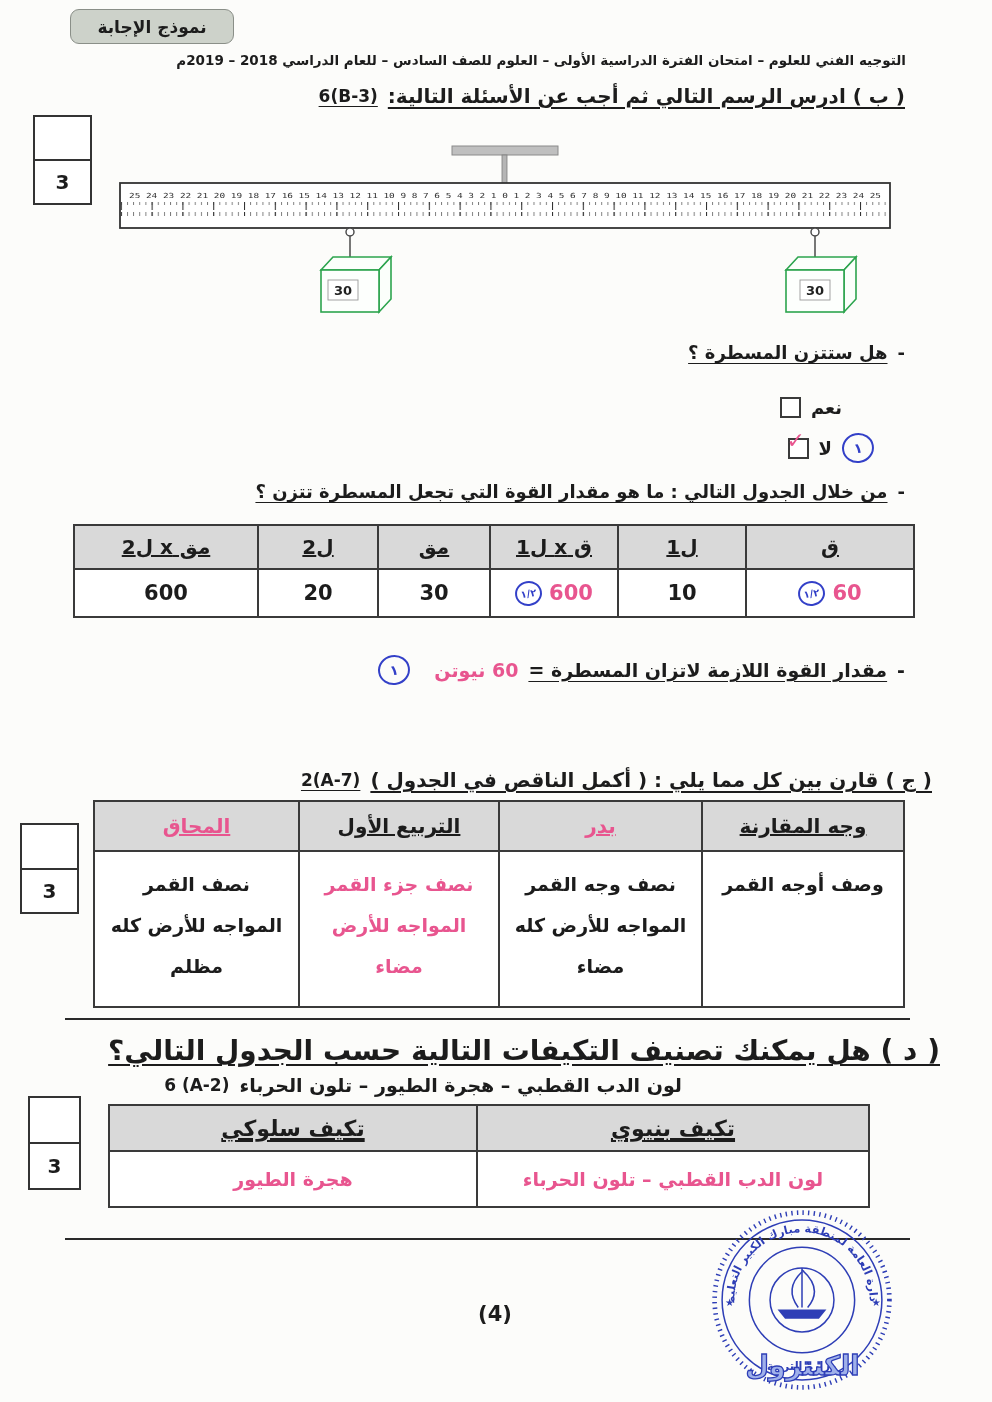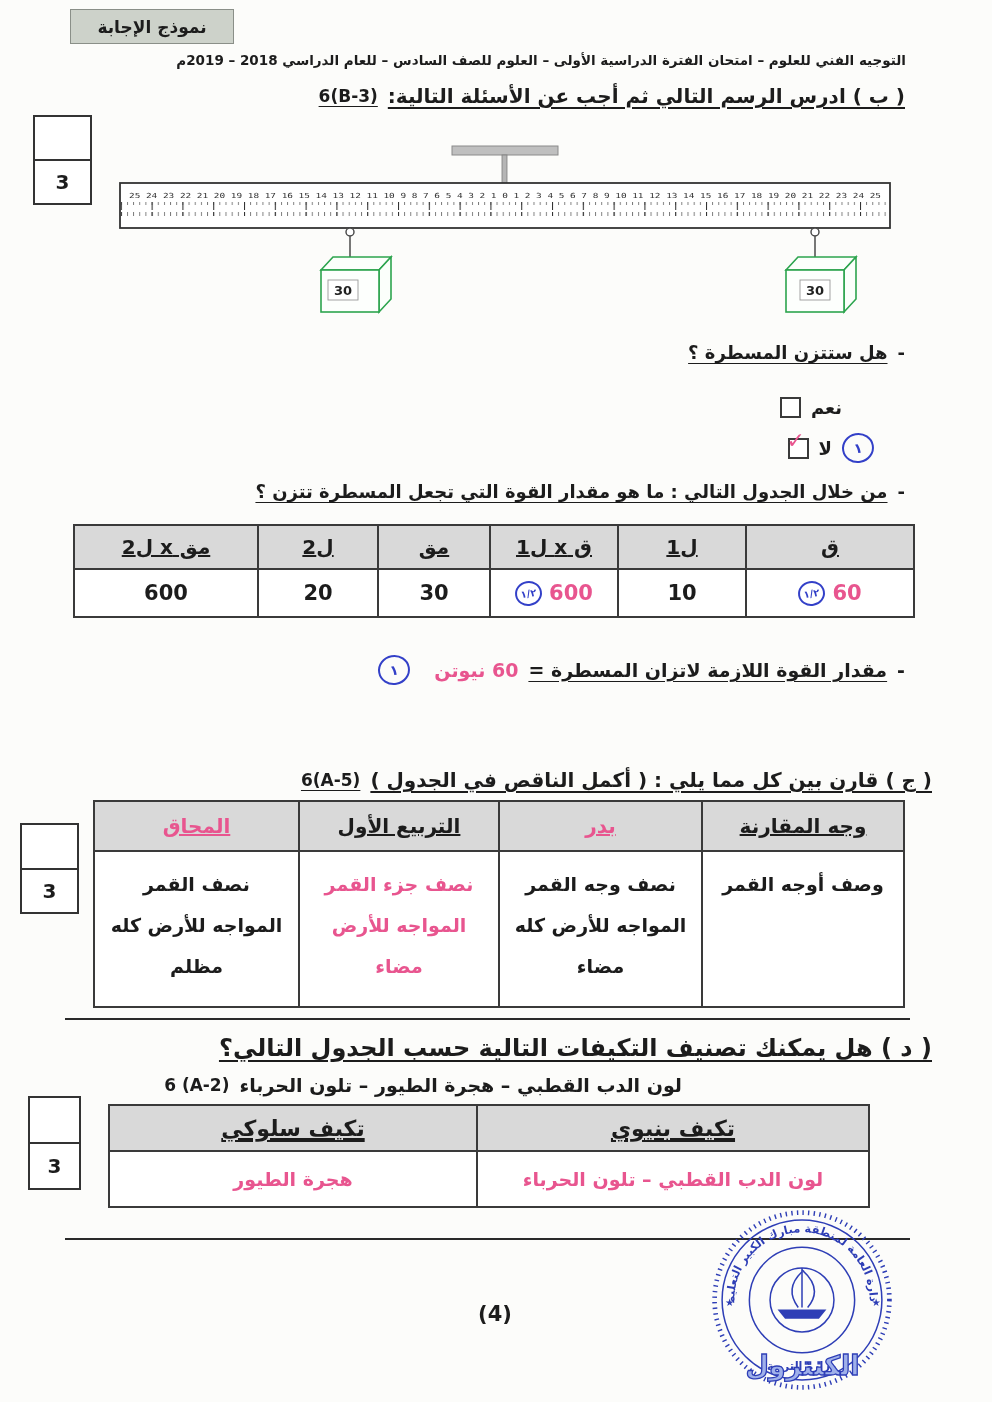--- a/index.html
+++ b/index.html
@@ -45,21 +45,21 @@
     font-size:17px;font-weight:bold;
   }
   .control-text{
     text-align:center;font-size:27px;font-weight:bold;letter-spacing:1px;
     color:#9fb0ea;-webkit-text-stroke:1.3px #2e3eb6;
   }
 </style>
 </head>
 <body>
 
-<div class="abs answer-model" style="left:70px;top:9px;width:162px;height:33px;">نموذج الإجابة</div>
+<div class="abs answer-model" style="left:70px;top:9px;width:162px;height:33px;border-radius:9px;">نموذج الإجابة</div>
 
 <div class="abs b" style="left:116px;top:52px;width:790px;font-size:13.5px;">التوجيه الفني للعلوم – امتحان الفترة الدراسية الأولى – العلوم للصف السادس – للعام الدراسي 2018 – 2019م</div>
 
 <div class="abs qline" style="top:84px;right:87px;font-size:20px;">
   <span class="u">( ب ) ادرس الرسم التالي ثم أجب عن الأسئلة التالية:</span>
   <span class="u codespan" dir="ltr">6(B-3)</span>
 </div>
 
 <div class="abs scorebox" style="left:33px;top:115px;width:55px;height:86px;">
   <div class="cell"></div>
@@ -173,21 +173,21 @@
 
 <div class="abs qline" style="top:655px;right:87px;font-size:19px;">
   <span class="dash">-</span>
   <span class="u">مقدار القوة اللازمة لاتزان المسطرة = </span>
   <span class="pink">60 نيوتن</span>
   <span class="mark" style="margin-right:14px;">١</span>
 </div>
 
 <div class="abs qline" style="top:768px;right:60px;font-size:20px;">
   <span class="u">( ج ) قارن بين كل مما يلي : ( أكمل الناقص في الجدول ) </span>
-  <span class="u codespan" dir="ltr">6(A-5)</span>
+  <span class="u codespan" dir="ltr">2(A-7)</span>
 </div>
 
 <div class="abs scorebox" style="left:20px;top:823px;width:55px;height:87px;">
   <div class="cell"></div>
   <div class="cell">3</div>
 </div>
 
 <table class="abs t2" style="right:87px;top:800px;">
   <colgroup>
     <col style="width:202px">
@@ -206,21 +206,21 @@
     <td>وصف أوجه القمر</td>
     <td>نصف وجه القمر المواجه للأرض كله مضاء</td>
     <td class="pink">نصف جزء القمر المواجه للأرض مضاء</td>
     <td>نصف القمر المواجه للأرض كله مظلم</td>
   </tr>
 </tbody>
   </table>
 
 <div class="abs hr" style="left:65px;top:1018px;width:845px;"></div>
 
-<div class="abs qline" style="top:1034px;right:60px;font-size:24px;">
+<div class="abs qline" style="top:1034px;right:52px;font-size:28px;">
   <span class="u">( د ) هل يمكنك تصنيف التكيفات التالية حسب الجدول التالي؟</span>
 </div>
 
 <div class="abs qline" style="top:1074px;right:310px;font-size:19px;">
   <span>لون الدب القطبي – هجرة الطيور – تلون الحرباء </span>
   <span class="codespan" dir="ltr">6 (A-2)</span>
 </div>
 
 <div class="abs scorebox" style="left:28px;top:1096px;width:49px;height:90px;">
   <div class="cell"></div>

